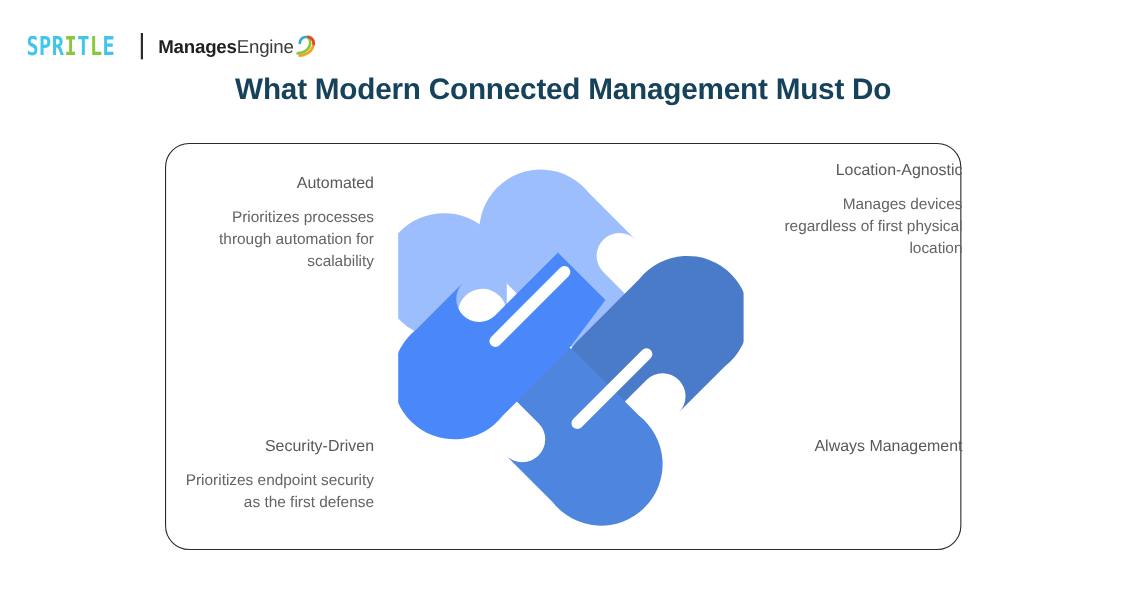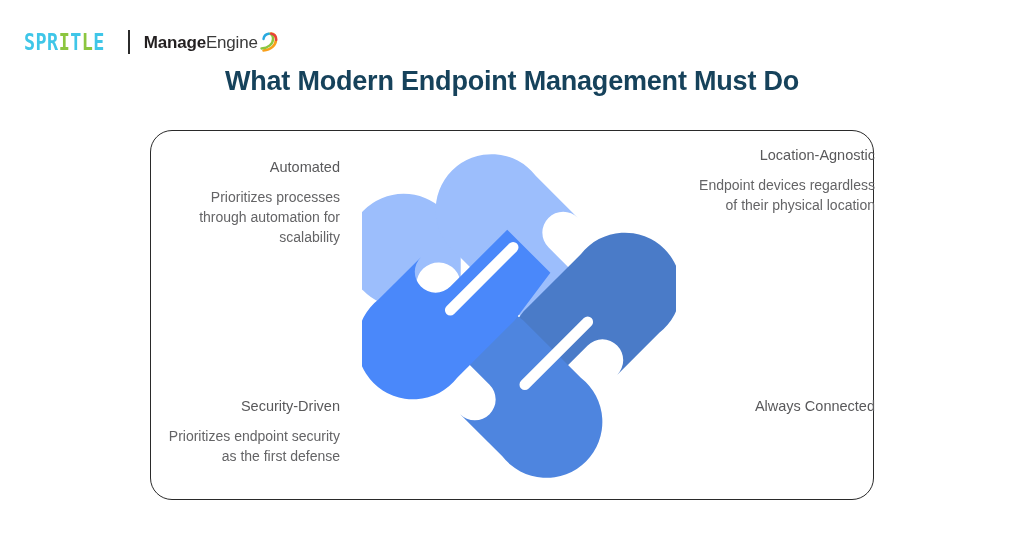--- a/index.html
+++ b/index.html
@@ -141,52 +141,52 @@
       <span class="sp-green" style="color: rgb(140, 198, 63);">I</span>
       <span class="sp-cyan" style="color: rgb(63, 198, 232);">T</span>
       <span class="sp-green" style="color: rgb(140, 198, 63);">L</span>
       <span class="sp-cyan" style="color: rgb(63, 198, 232);">E</span>
     </div>
 
     <div class="brand-divider"></div>
 
     <div class="me-wrap">
       <div class="me-text">
-        <span class="me-bold">Manage</span><span class="me-light">Engine</span>
+        <span class="me-bold">Manages</span><span class="me-light">Engine</span>
       </div>
       <svg class="me-swoosh" width="20" height="22" viewBox="0 0 20 22">
         <path d="M4.5 19.5 C 12 19 17 14 17 8.5 C 17 5 15 2.5 12 2.5" fill="none" stroke="#F9A01B" stroke-width="2.6" stroke-linecap="round"></path>
         <path d="M2.5 17.5 C 9.5 17 14 13 14 8 C 14 5 12.5 3 10.5 2.6" fill="none" stroke="#8CC63F" stroke-width="2.4" stroke-linecap="round"></path>
         <path d="M12.2 2.6 C 15.2 3.3 17.3 5.8 17.2 9" fill="none" stroke="#E8413B" stroke-width="2.4" stroke-linecap="round"></path>
         <path d="M9.6 2.7 C 6.8 3.2 4.8 5.2 4.5 8" fill="none" stroke="#29A9E0" stroke-width="2.4" stroke-linecap="round"></path>
       </svg>
     </div>
   </div>
 
-  <div class="title" style="color: rgb(22, 66, 91);">What Modern Endpoint Management Must Do</div>
+  <div class="title" style="color: rgb(22, 66, 91);">What Modern Connected Management Must Do</div>
 
   <div class="card"></div>
 
   <div class="block left block-automated">
     <div class="b-title">Automated</div>
     <div class="b-body">Prioritizes processes through automation for scalability</div>
   </div>
 
   <div class="block right block-location">
     <div class="b-title">Location-Agnostic</div>
-    <div class="b-body">Endpoint devices regardless of their physical location</div>
+    <div class="b-body">Manages devices regardless of first physical location</div>
   </div>
 
   <div class="block left block-security">
     <div class="b-title">Security-Driven</div>
     <div class="b-body">Prioritizes endpoint security as the first defense</div>
   </div>
 
   <div class="block right block-always">
-    <div class="b-title">Always Connected</div>
+    <div class="b-title">Always Management</div>
   </div>
 
   <div class="knot">
     <svg viewBox="0 0 320 334">
       <g transform="translate(160,167)">
 
         <g transform="rotate(0)">
           <path d="M -22 -34
                    A 58 58 0 1 1 62 -34
                    L 36 -8

